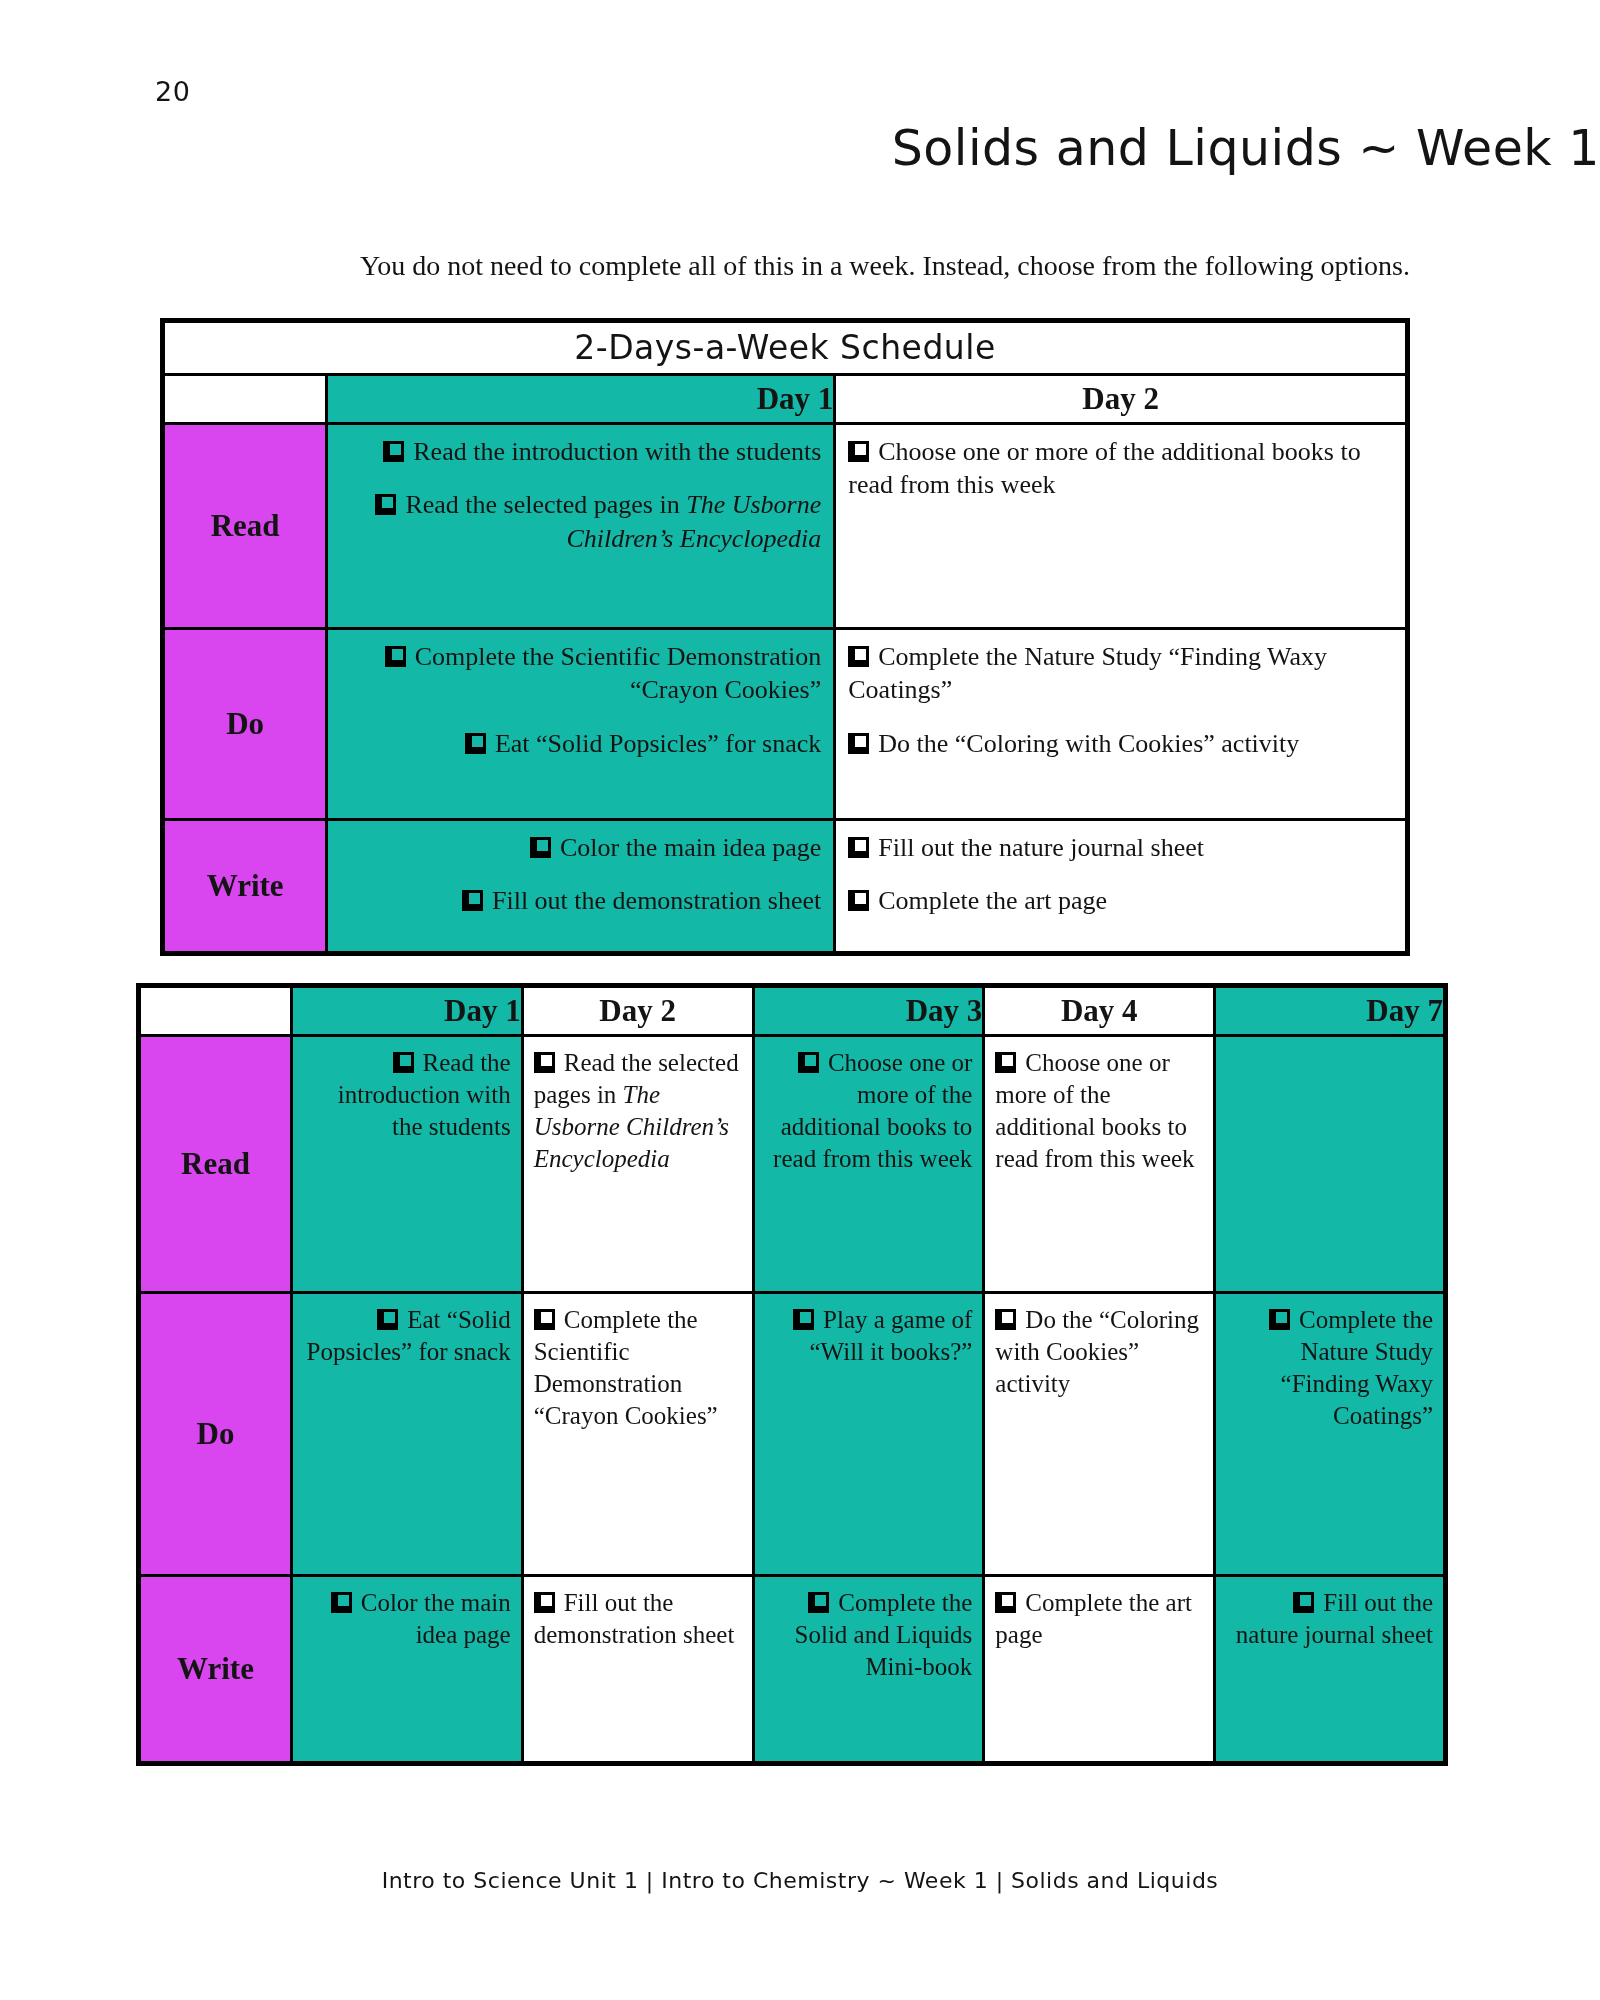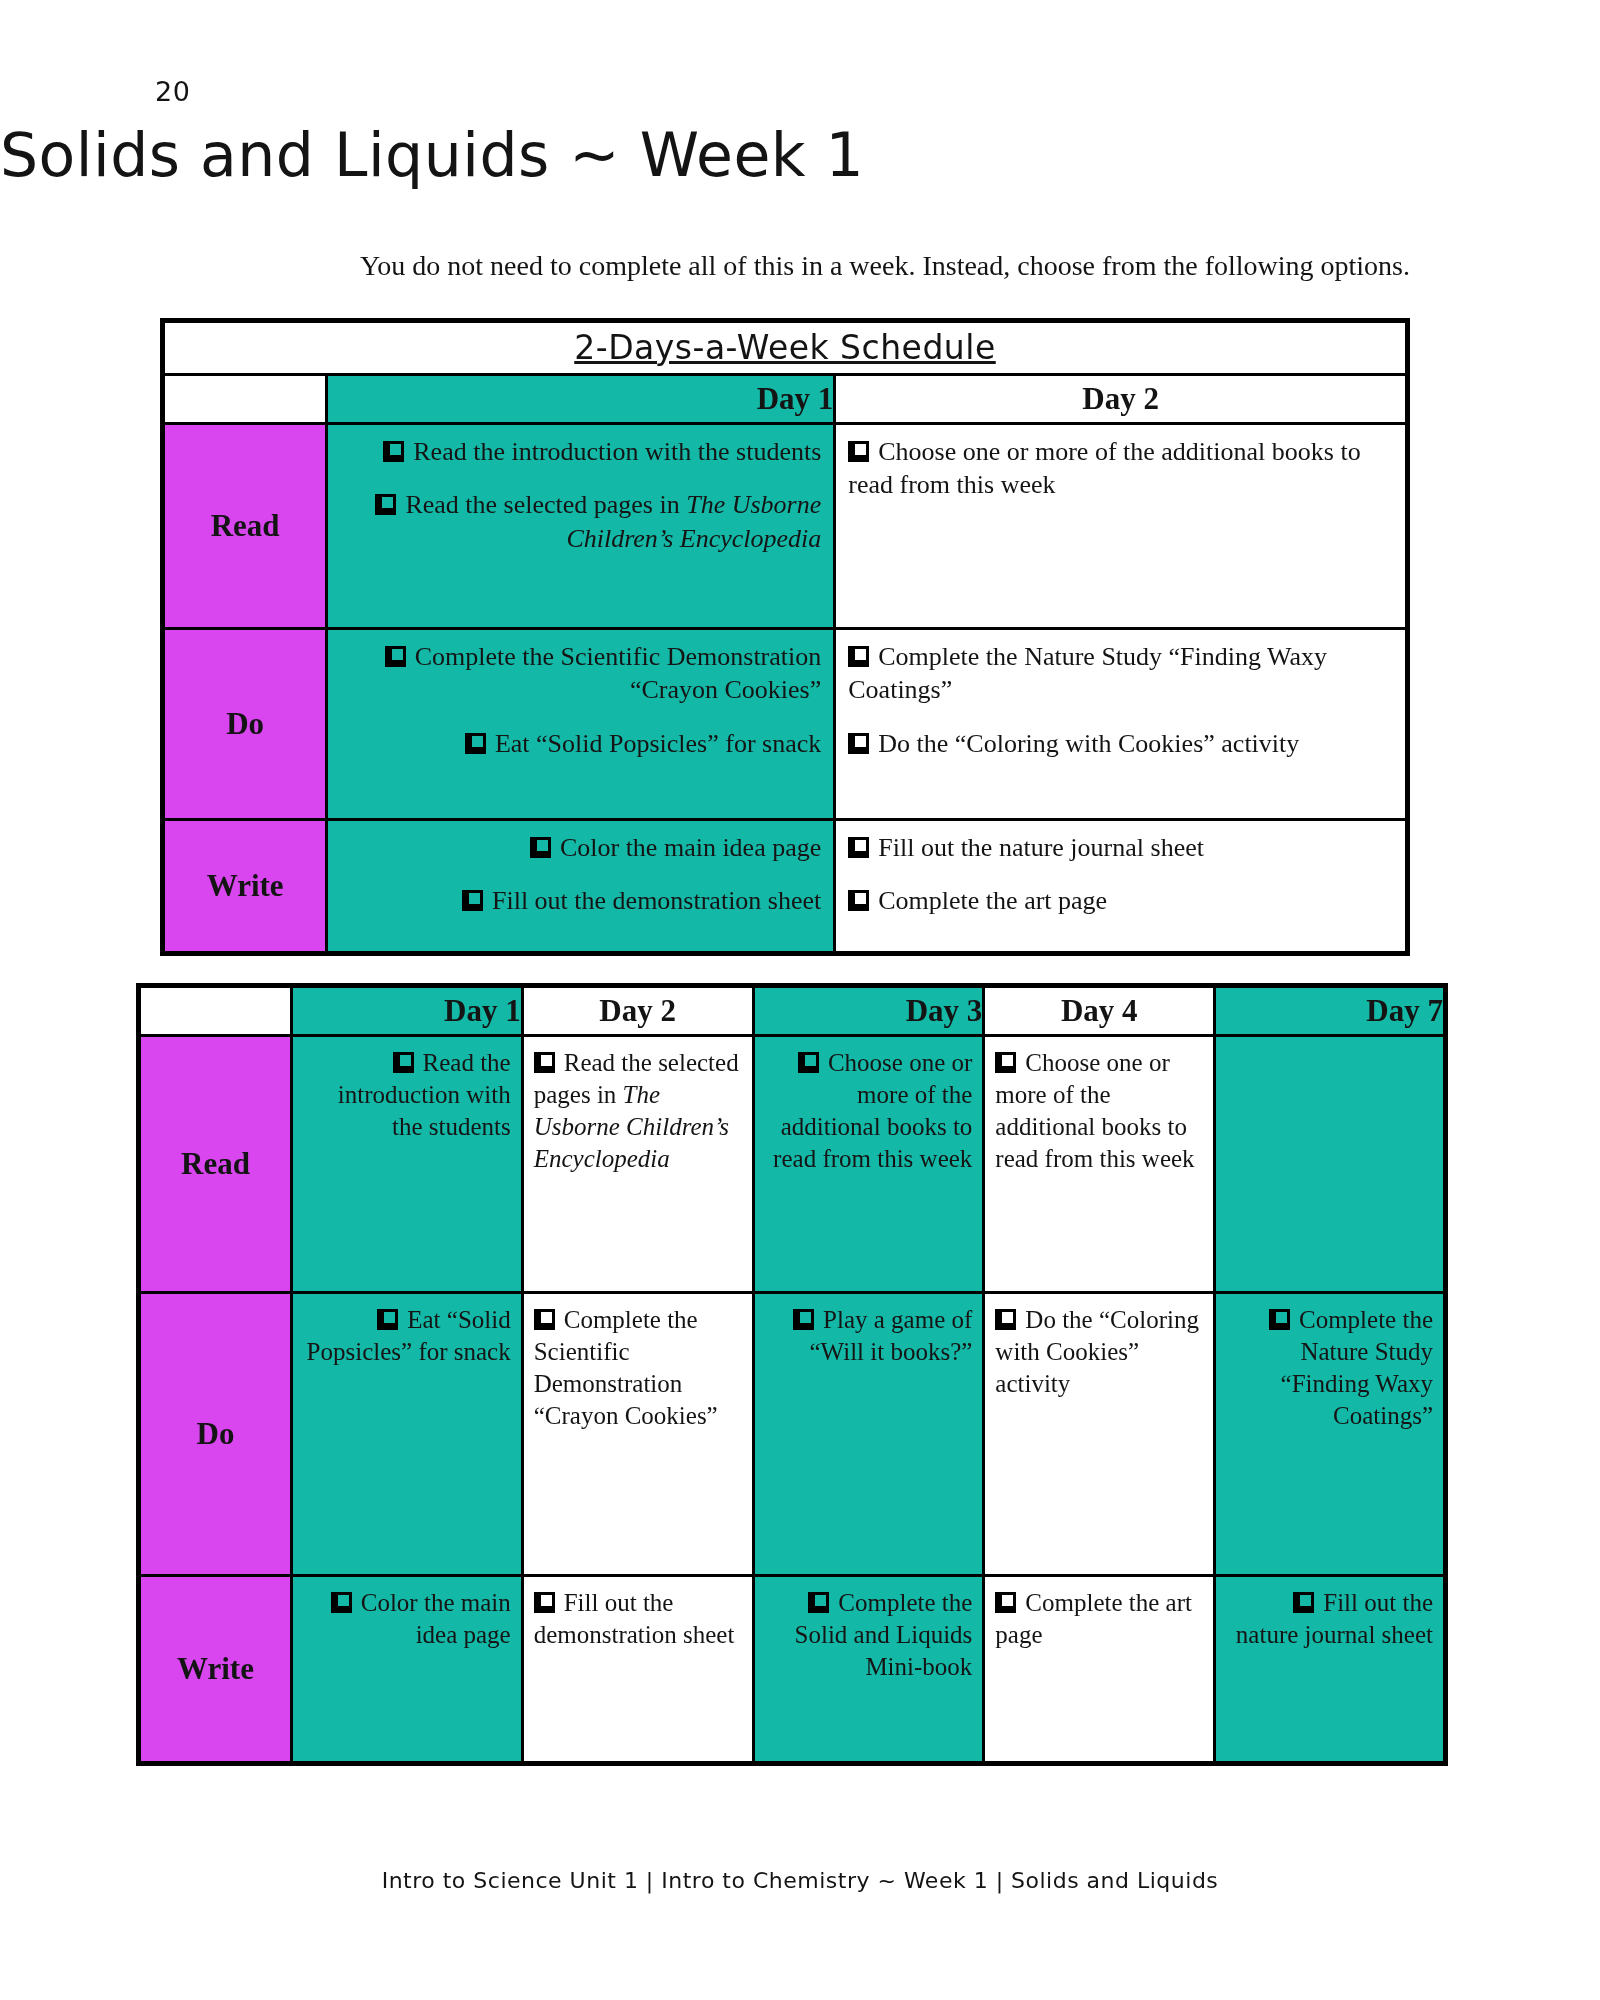--- a/index.html
+++ b/index.html
@@ -3,42 +3,42 @@
 <meta charset="utf-8">
 <style>
   html, body { margin:0; padding:0; background:#ffffff; }
   body {
     width:1600px; height:2000px; position:relative; overflow:hidden;
     font-family:"Liberation Serif", serif; color:#141414;
   }
   .hand { font-family:"DejaVu Sans", sans-serif; letter-spacing:0.5px; }
 
   .page-number { position:absolute; left:108px; top:76px; font-size:27px;margin-left:47px; }
-  .page-title  { position:absolute; left:0; top:120px; width:100%; text-align:left; font-size:60px; }
+  .page-title  { position:absolute; left:0; top:120px; width:100%; text-align:right; font-size:49px; }
   .intro       { position:absolute; left:160px; top:250px; width:1250px; text-align:right; font-size:28px; }
 
   table { border-collapse:collapse; table-layout:fixed; border:5px solid #000; background:#fff; }
   #table-0 { position:absolute; left:160px; top:318px; width:1250px; }
   #table-1 { position:absolute; left:136px; top:983px; width:1312px; }
   td { border:3px solid #000; overflow:hidden; }
 
   .tbl-title  { text-align:center; font-family:"DejaVu Sans", sans-serif; letter-spacing:0.5px; font-size:33px; padding:2px 0 4px 0; }
   .day-header { text-align:center; font-weight:bold; font-size:31px; padding:2px 0; }
   .row-label  { text-align:center; vertical-align:middle; font-weight:bold; font-size:31px; background:#d946ef; }
   .task-cell  { vertical-align:top; padding:10px 12px 4px 12px; font-size:26px; line-height:1.28; }
   #table-1 .task-cell { font-size:25px; padding:10px 10px 4px 10px; }
   .task-item  { margin-bottom:20px; }
   .shade      { background:#14b8a6;text-align:right; }
   em { font-style:italic; }
 
   .cb { display:inline-block; box-sizing:border-box; width:21px; height:21px;
         border:3px solid #000; border-left-width:7px; border-bottom-width:7px;
         margin-right:9px; vertical-align:-2px; background:transparent; }
 
-  #table-0 .title-row td  { height:44px;text-decoration:underline; }
+  #table-0 .title-row td  { height:44px; }
   #table-0 .header-row td { height:42px; }
   #table-0 .body-row-0 td { height:188px; }
   #table-0 .body-row-1 td { height:174px; }
   #table-0 .body-row-2 td { height:116px; }
 
   #table-1 .title-row td  { height:42px; }
   #table-1 .header-row td { height:42px; }
   #table-1 .body-row-0 td { height:240px; }
   #table-1 .body-row-1 td { height:266px; }
   #table-1 .body-row-2 td { height:170px; }

